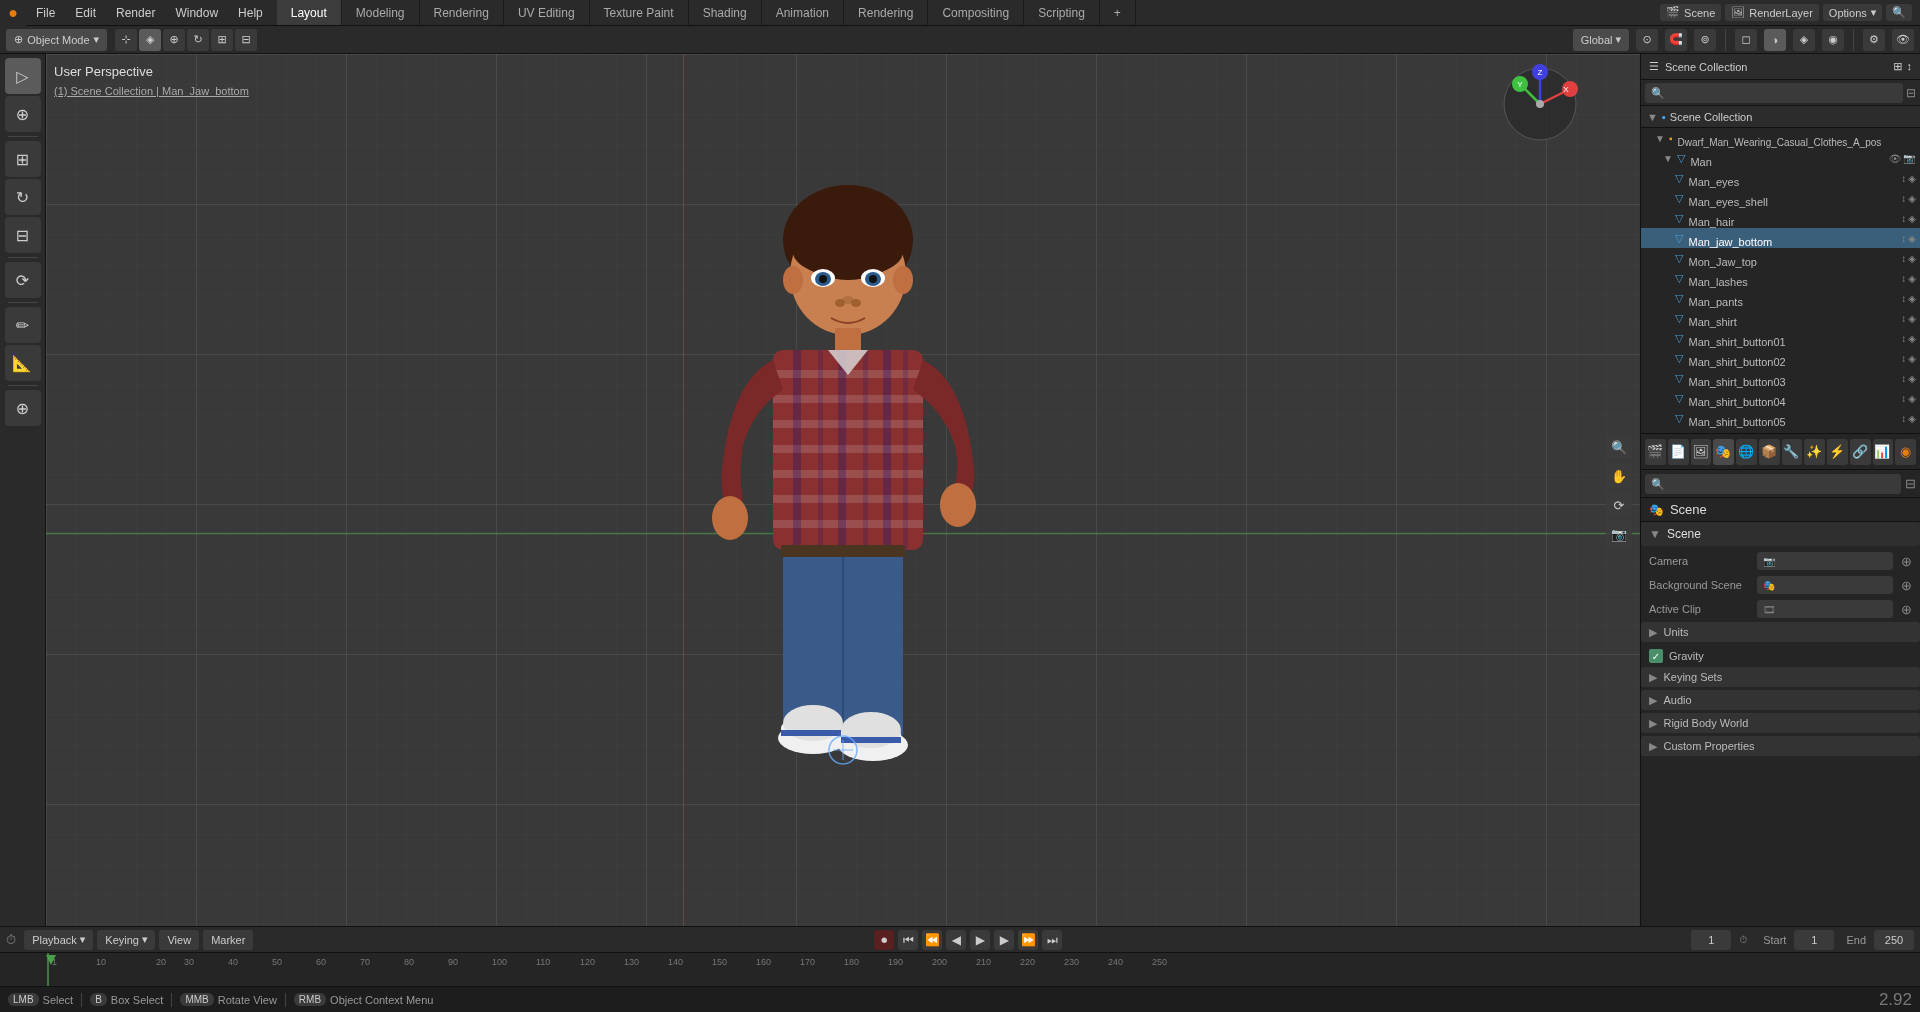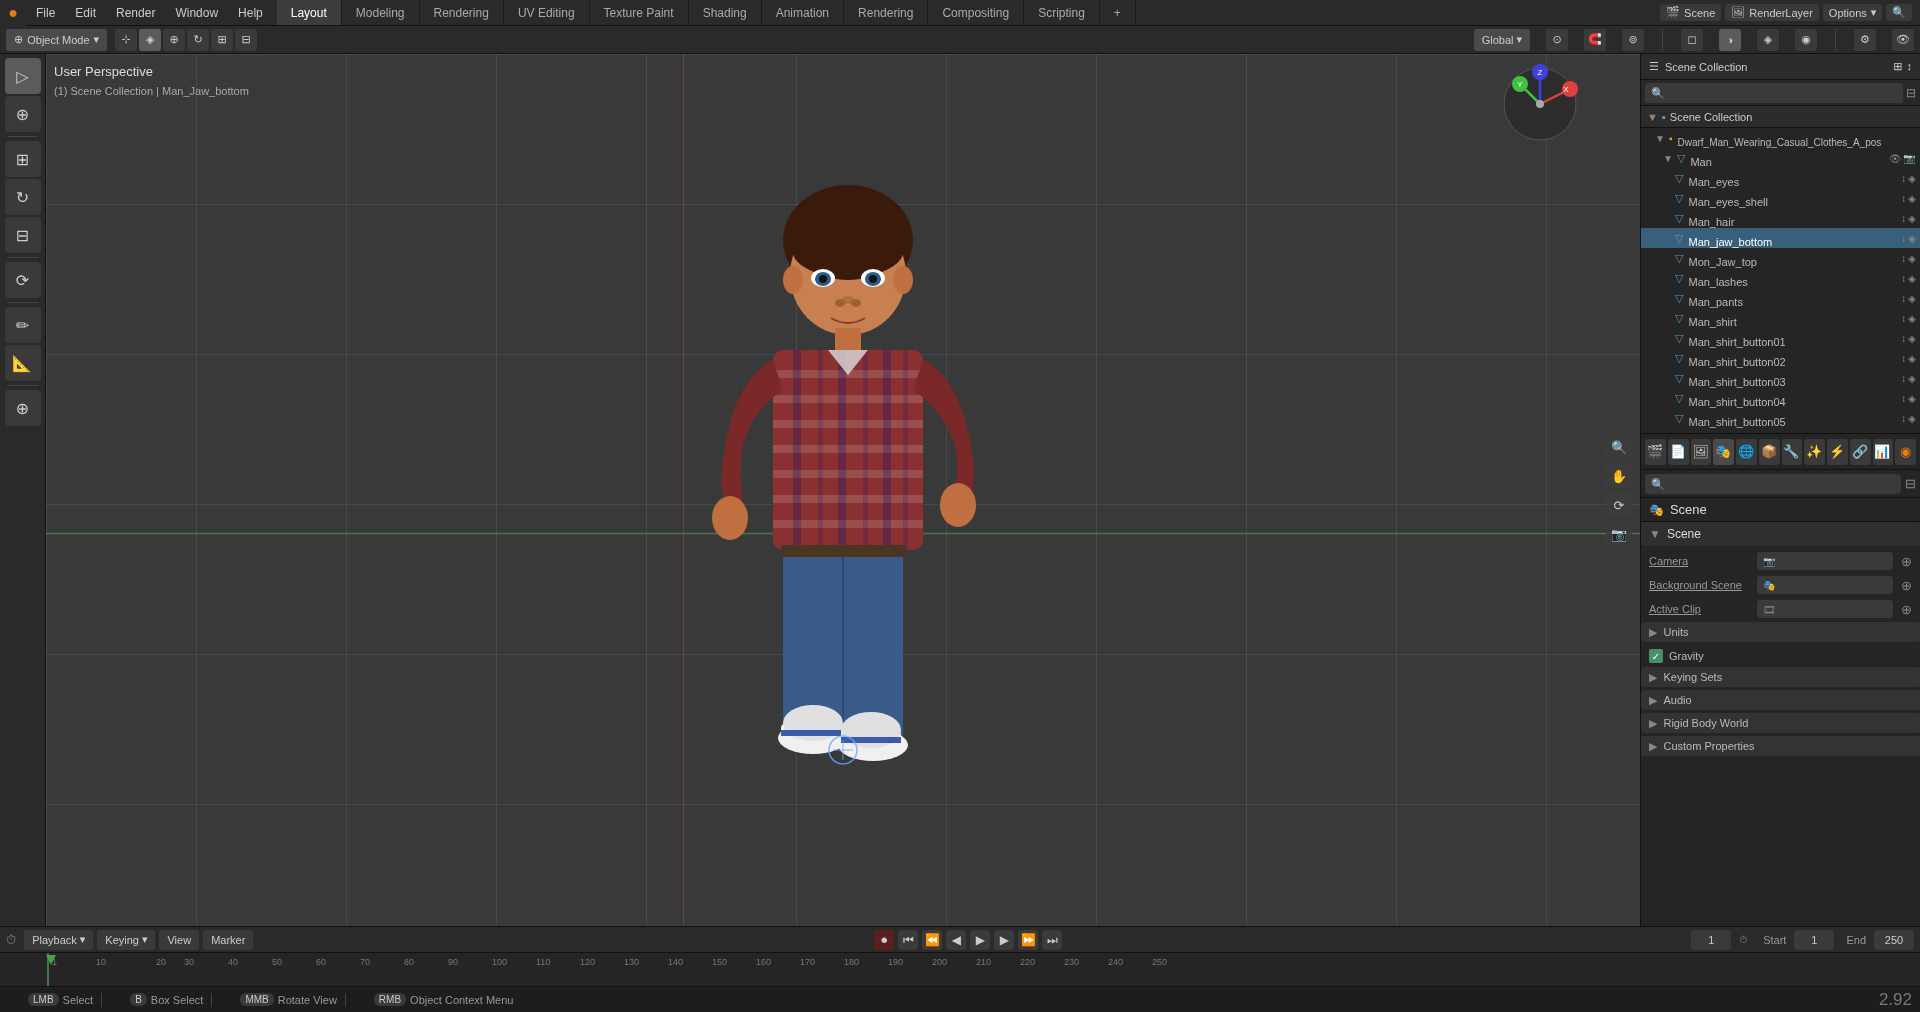--- a/index.html
+++ b/index.html
@@ -363,21 +363,20 @@
       align-items: center;
       height: 22px;
       padding: 0 8px;
       margin-bottom: 2px;
       gap: 8px;
     }
     .props-label {
       color: #999;
       font-size: 11px;
       min-width: 100px;
-      text-decoration: underline;
     }
     .props-value {
       flex: 1;
       height: 18px;
       background: #3a3a3a;
       border-radius: 3px;
       display: flex;
       align-items: center;
       padding: 0 6px;
       font-size: 11px;
@@ -519,21 +518,20 @@
       display: flex;
       align-items: center;
       gap: 4px;
     }
     .status-key {
       background: #3a3a3a;
       border-radius: 6px;
       padding: 1px 5px;
       font-size: 10px;
       color: #ccc;
-      margin-left: 20px;
     }
     .status-separator {
       width: 1px;
       height: 14px;
       background: #444;
     }
 
     #props-main {
       flex: 1;
       overflow-y: auto;
@@ -593,21 +591,21 @@
   </button>
   <div class="transform-tools">
     <button class="tool-icon-btn">⊹</button>
     <button class="tool-icon-btn active" style="background:#5b5b5b">◈</button>
     <button class="tool-icon-btn">⊕</button>
     <button class="tool-icon-btn">↻</button>
     <button class="tool-icon-btn">⊞</button>
     <button class="tool-icon-btn">⊟</button>
   </div>
   <div style="flex:1"></div>
-  <div style="display:flex;align-items:flex-start;gap:16px;">
+  <div style="display:flex;align-items:flex-start;gap:7px;">
     <button class="global-btn">
       <span>Global</span>▾
     </button>
     <button class="small-icon-btn">⊙</button>
     <button class="small-icon-btn">🧲</button>
     <button class="small-icon-btn">⊚</button>
     <div style="width:1px;height:22px;background:#444;margin:0 2px;"></div>
     <button class="small-icon-btn">◻</button>
     <button class="small-icon-btn" style="background:#5b5b5b">◑</button>
     <button class="small-icon-btn">◈</button>
@@ -732,21 +730,21 @@
         <rect x="168" y="557" width="60" height="6" fill="#3a5aaa"></rect>
 
         <circle cx="170" cy="570" r="14" fill="none" stroke="#6af" stroke-width="1.5" opacity="0.8"></circle>
         <line x1="160" y1="570" x2="180" y2="570" stroke="#6af" stroke-width="1" opacity="0.8"></line>
         <line x1="170" y1="560" x2="170" y2="580" stroke="#6af" stroke-width="1" opacity="0.8"></line>
       </svg>
     </div>
 
     <div id="viewport-info">
       <div style="font-size:13px;color:#ddd;">User Perspective</div>
-      <div style="font-size:11px;color:#aaa;">(1) Scene Collection | Man_Jaw_bottom</div>
+      <div style="font-size:11px;color:#aaa;text-decoration:underline;">(1) Scene Collection | Man_Jaw_bottom</div>
     </div>
 
     <div class="viewport-nav-3d">
       <svg viewBox="0 0 80 80" xmlns="http://www.w3.org/2000/svg" style="width:100%;height:100%;">
 
         <circle cx="40" cy="40" r="36" fill="rgba(40,40,40,0.7)" stroke="#555" stroke-width="1"></circle>
 
         <line x1="40" y1="40" x2="70" y2="25" stroke="#e04040" stroke-width="2.5"></line>
         <circle cx="70" cy="25" r="8" fill="#e04040"></circle>
         <text x="66" y="28" font-size="8" fill="#fff" text-anchor="middle">X</text>

